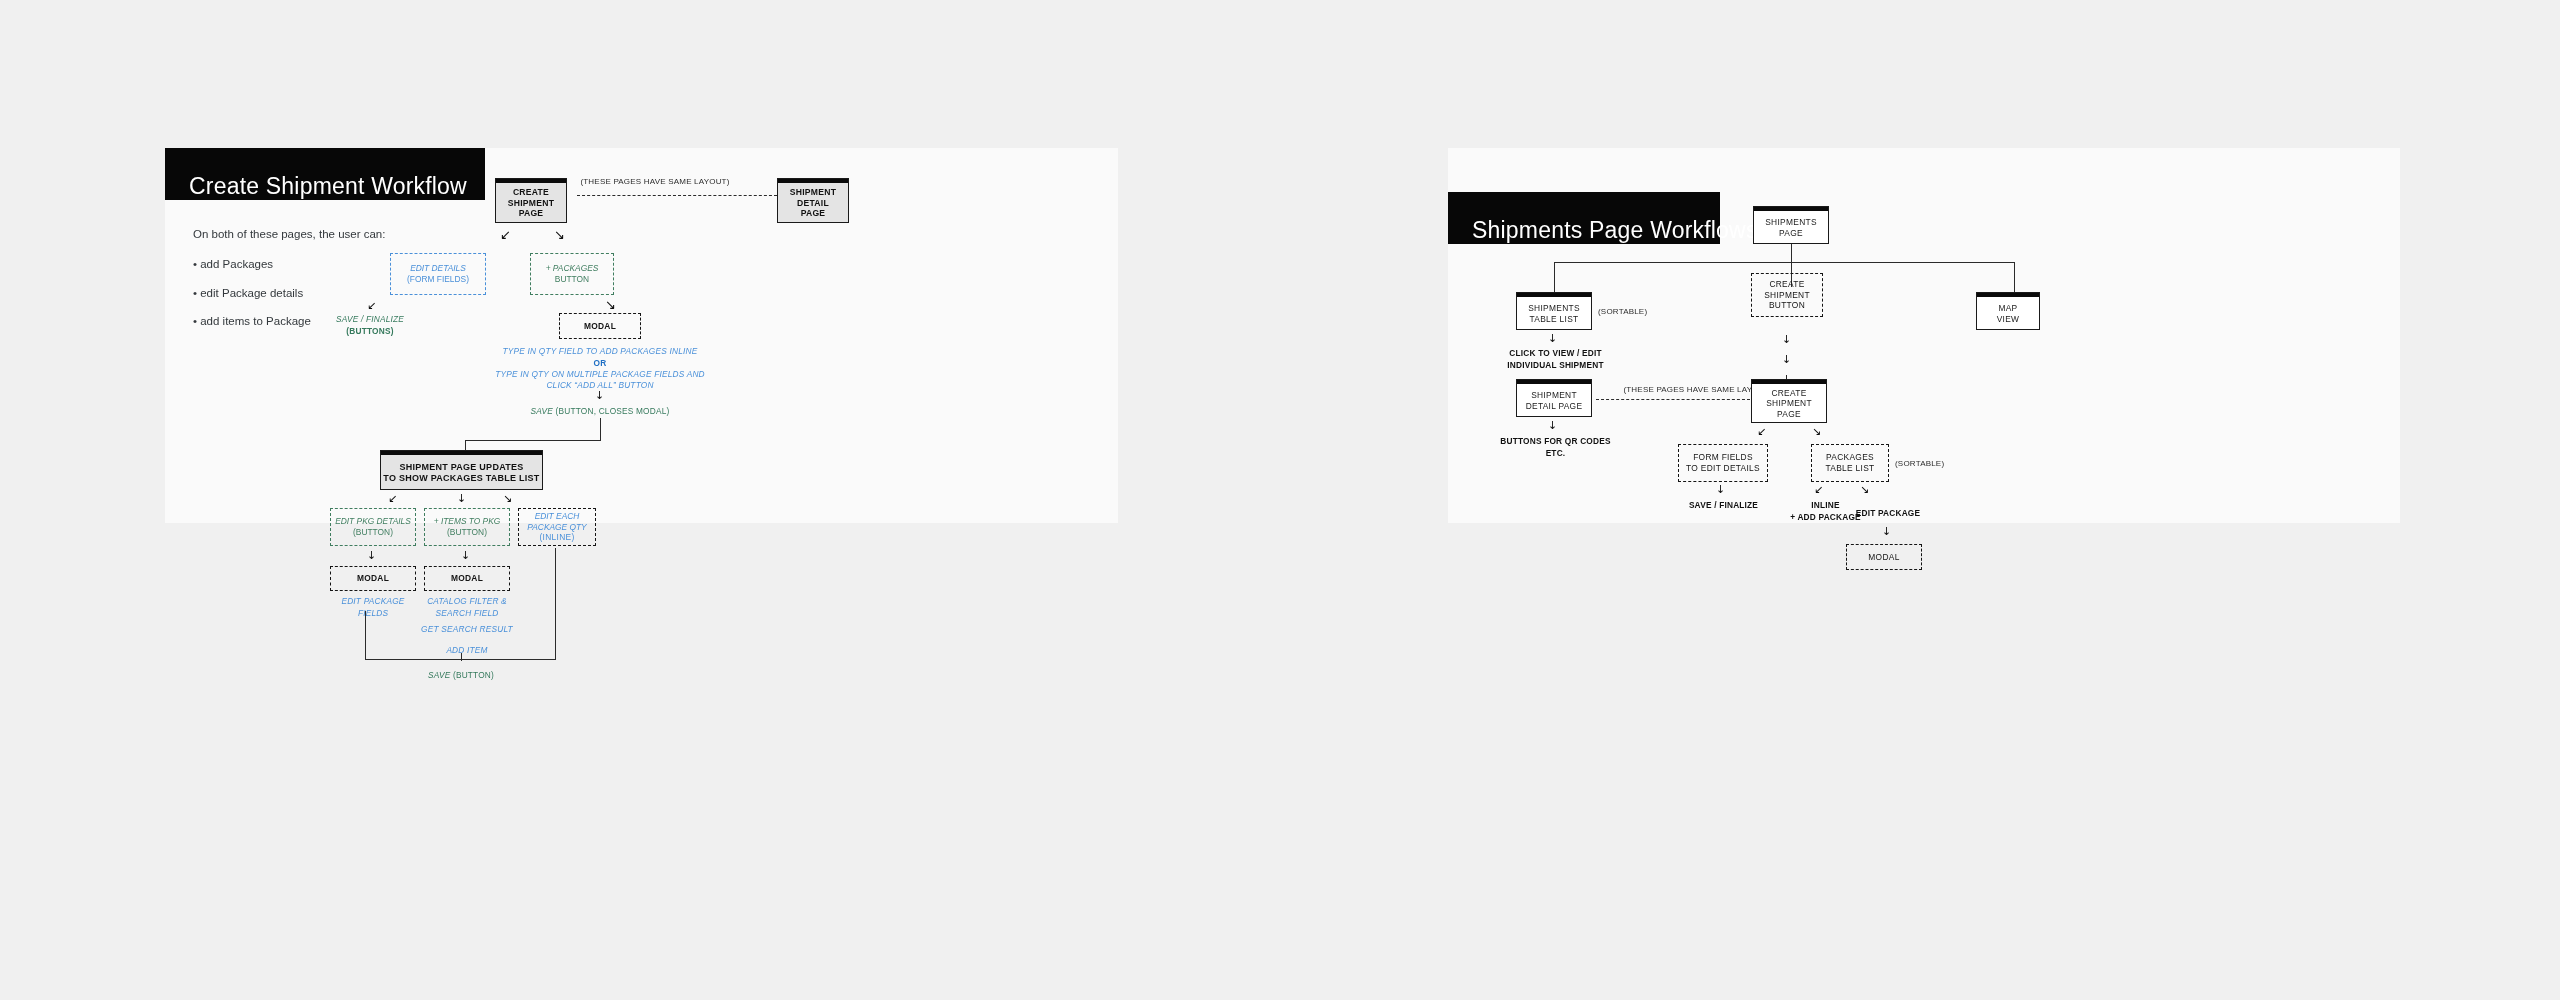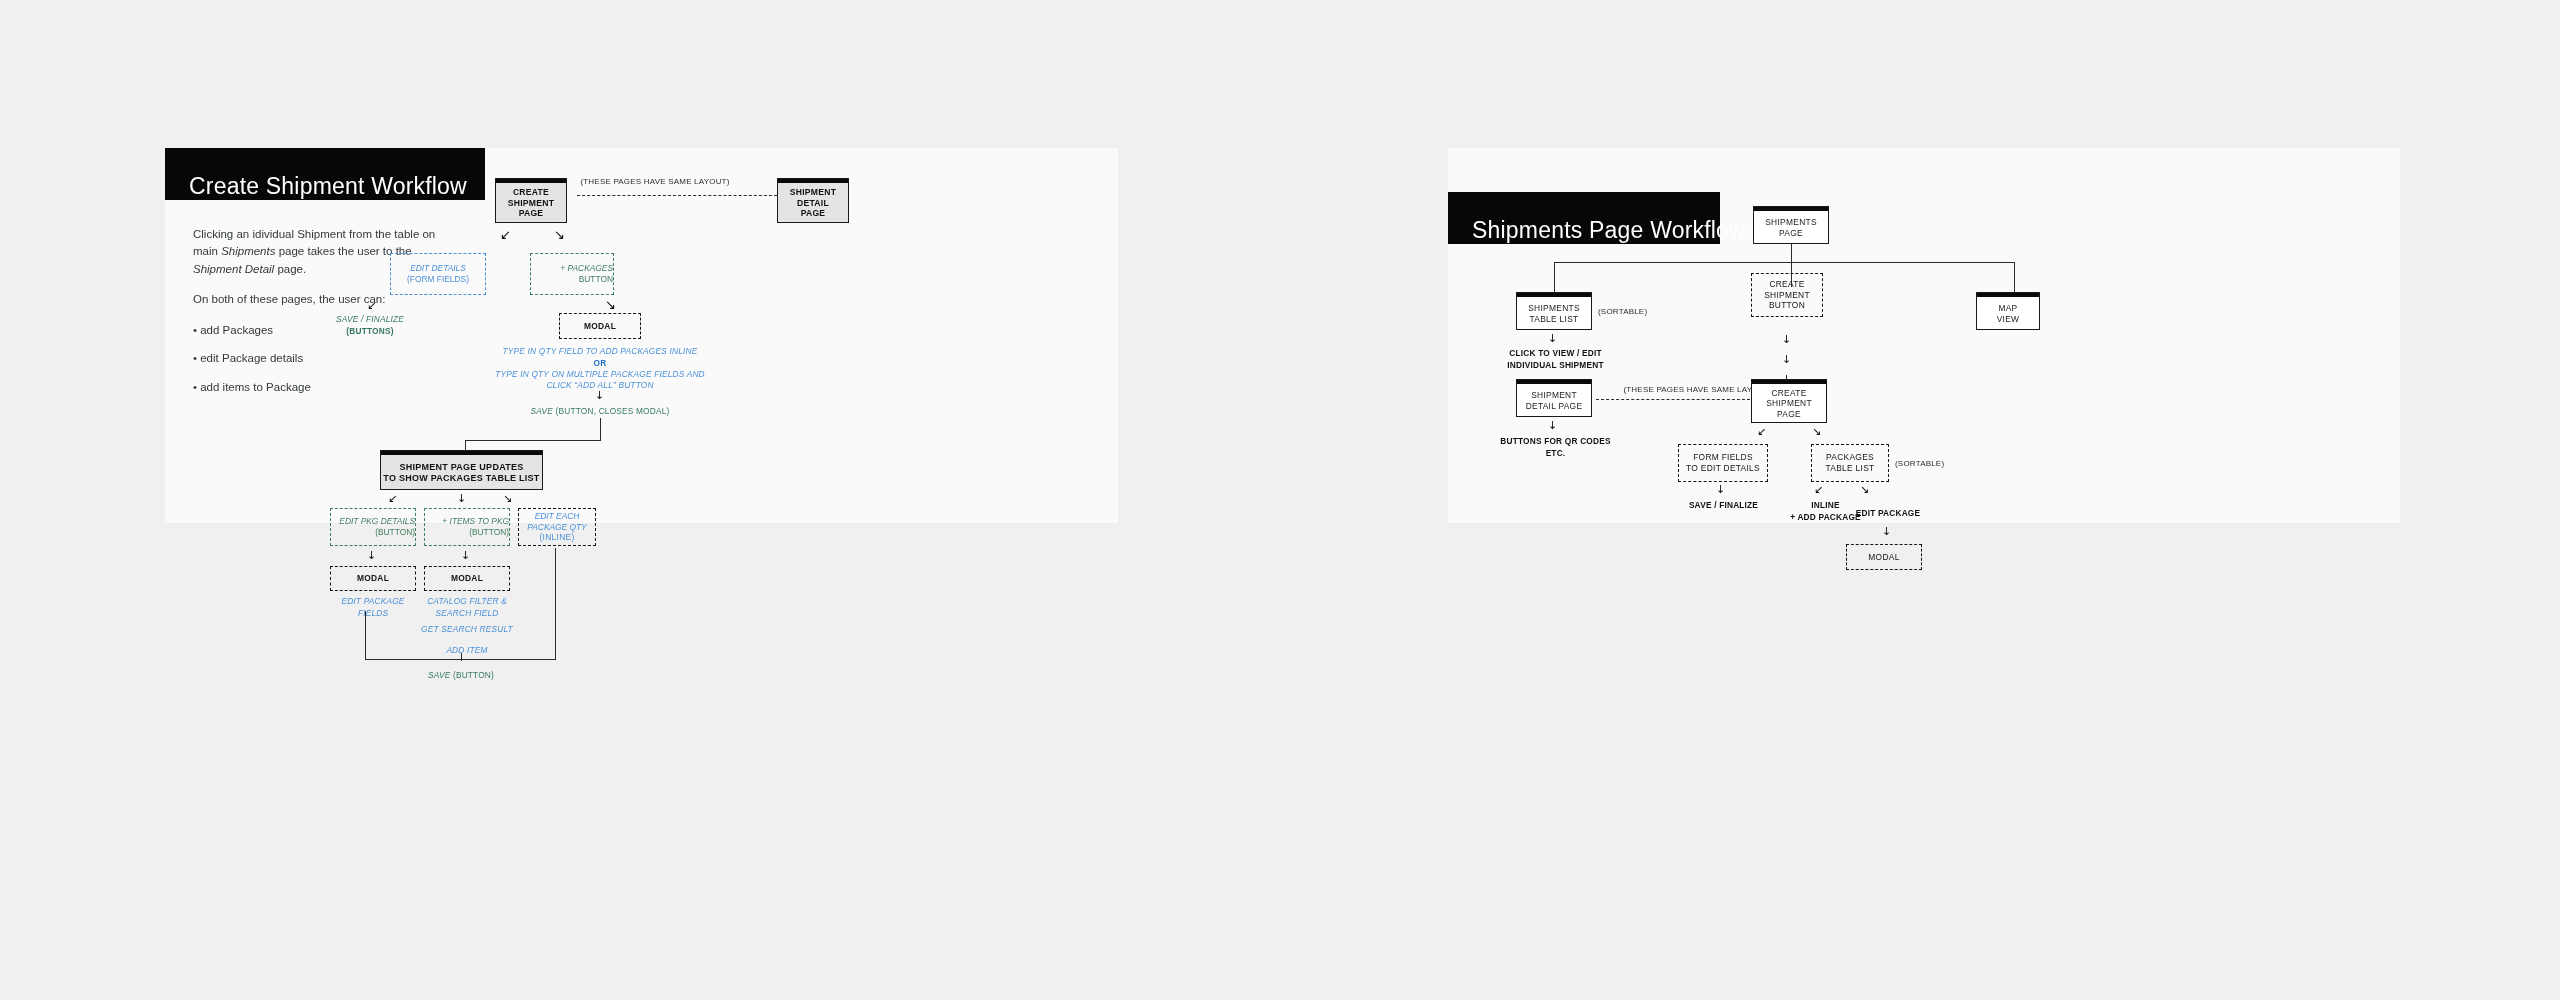--- a/index.html
+++ b/index.html
@@ -73,21 +73,21 @@
     box-shadow: inset 0 4px 0 0 #0a0a0a;
     padding-top: 5px;
     font-size: 8.4px;
     font-weight: 400;
     color: #1a1a1a;
     letter-spacing: 0.3px;
   }
 
   
   .dashbox { background: transparent; font-size: 8.4px; line-height: 1.3; }
-  .dash-green { border: 1.6px dashed #3f7d5f; color: #3f7d5f; align-items: flex-end; }
+  .dash-green { border: 1.6px dashed #3f7d5f; color: #3f7d5f; }
   .dash-blue  { border: 1.6px dashed #4a90d9; color: #4a90d9; }
   .dash-black { border: 1.6px dashed #141414; color: #141414; }
   .dashbox .it { font-style: italic; font-weight: 400; }
   .dashbox .rg { font-style: normal; font-weight: 400; }
   .dash-black .rg { font-weight: 700; letter-spacing: .3px; }
 
   
   .cap {
     position: absolute; text-align: center;
     font-size: 8.3px; line-height: 1.42; letter-spacing: .2px;
@@ -119,23 +119,20 @@
 
 <div class="canvas">
 
   <div class="panel" id="panel-left">
 
     <div class="panel-title-bar">
       <span class="panel-title">Create Shipment Workflow</span>
     </div>
 
     <div class="intro">
-      <p>
-        <span>Clicking an idividual Shipment from the table on main </span><em>Shipments</em><span> page takes the user to the </span><em>Shipment Detail</em><span> page.</span>
-      </p>
       <p>On both of these pages, the user can:</p>
       <p class="bullet">• add Packages</p>
       <p class="bullet">• edit Package details</p>
       <p class="bullet">• add items to Package</p>
     </div>
 
     <div class="node pagebox" style="left:330px; top:30px; width:72px; height:45px;">
       <span style="white-space:pre-line">CREATE
 SHIPMENT
 PAGE</span>

